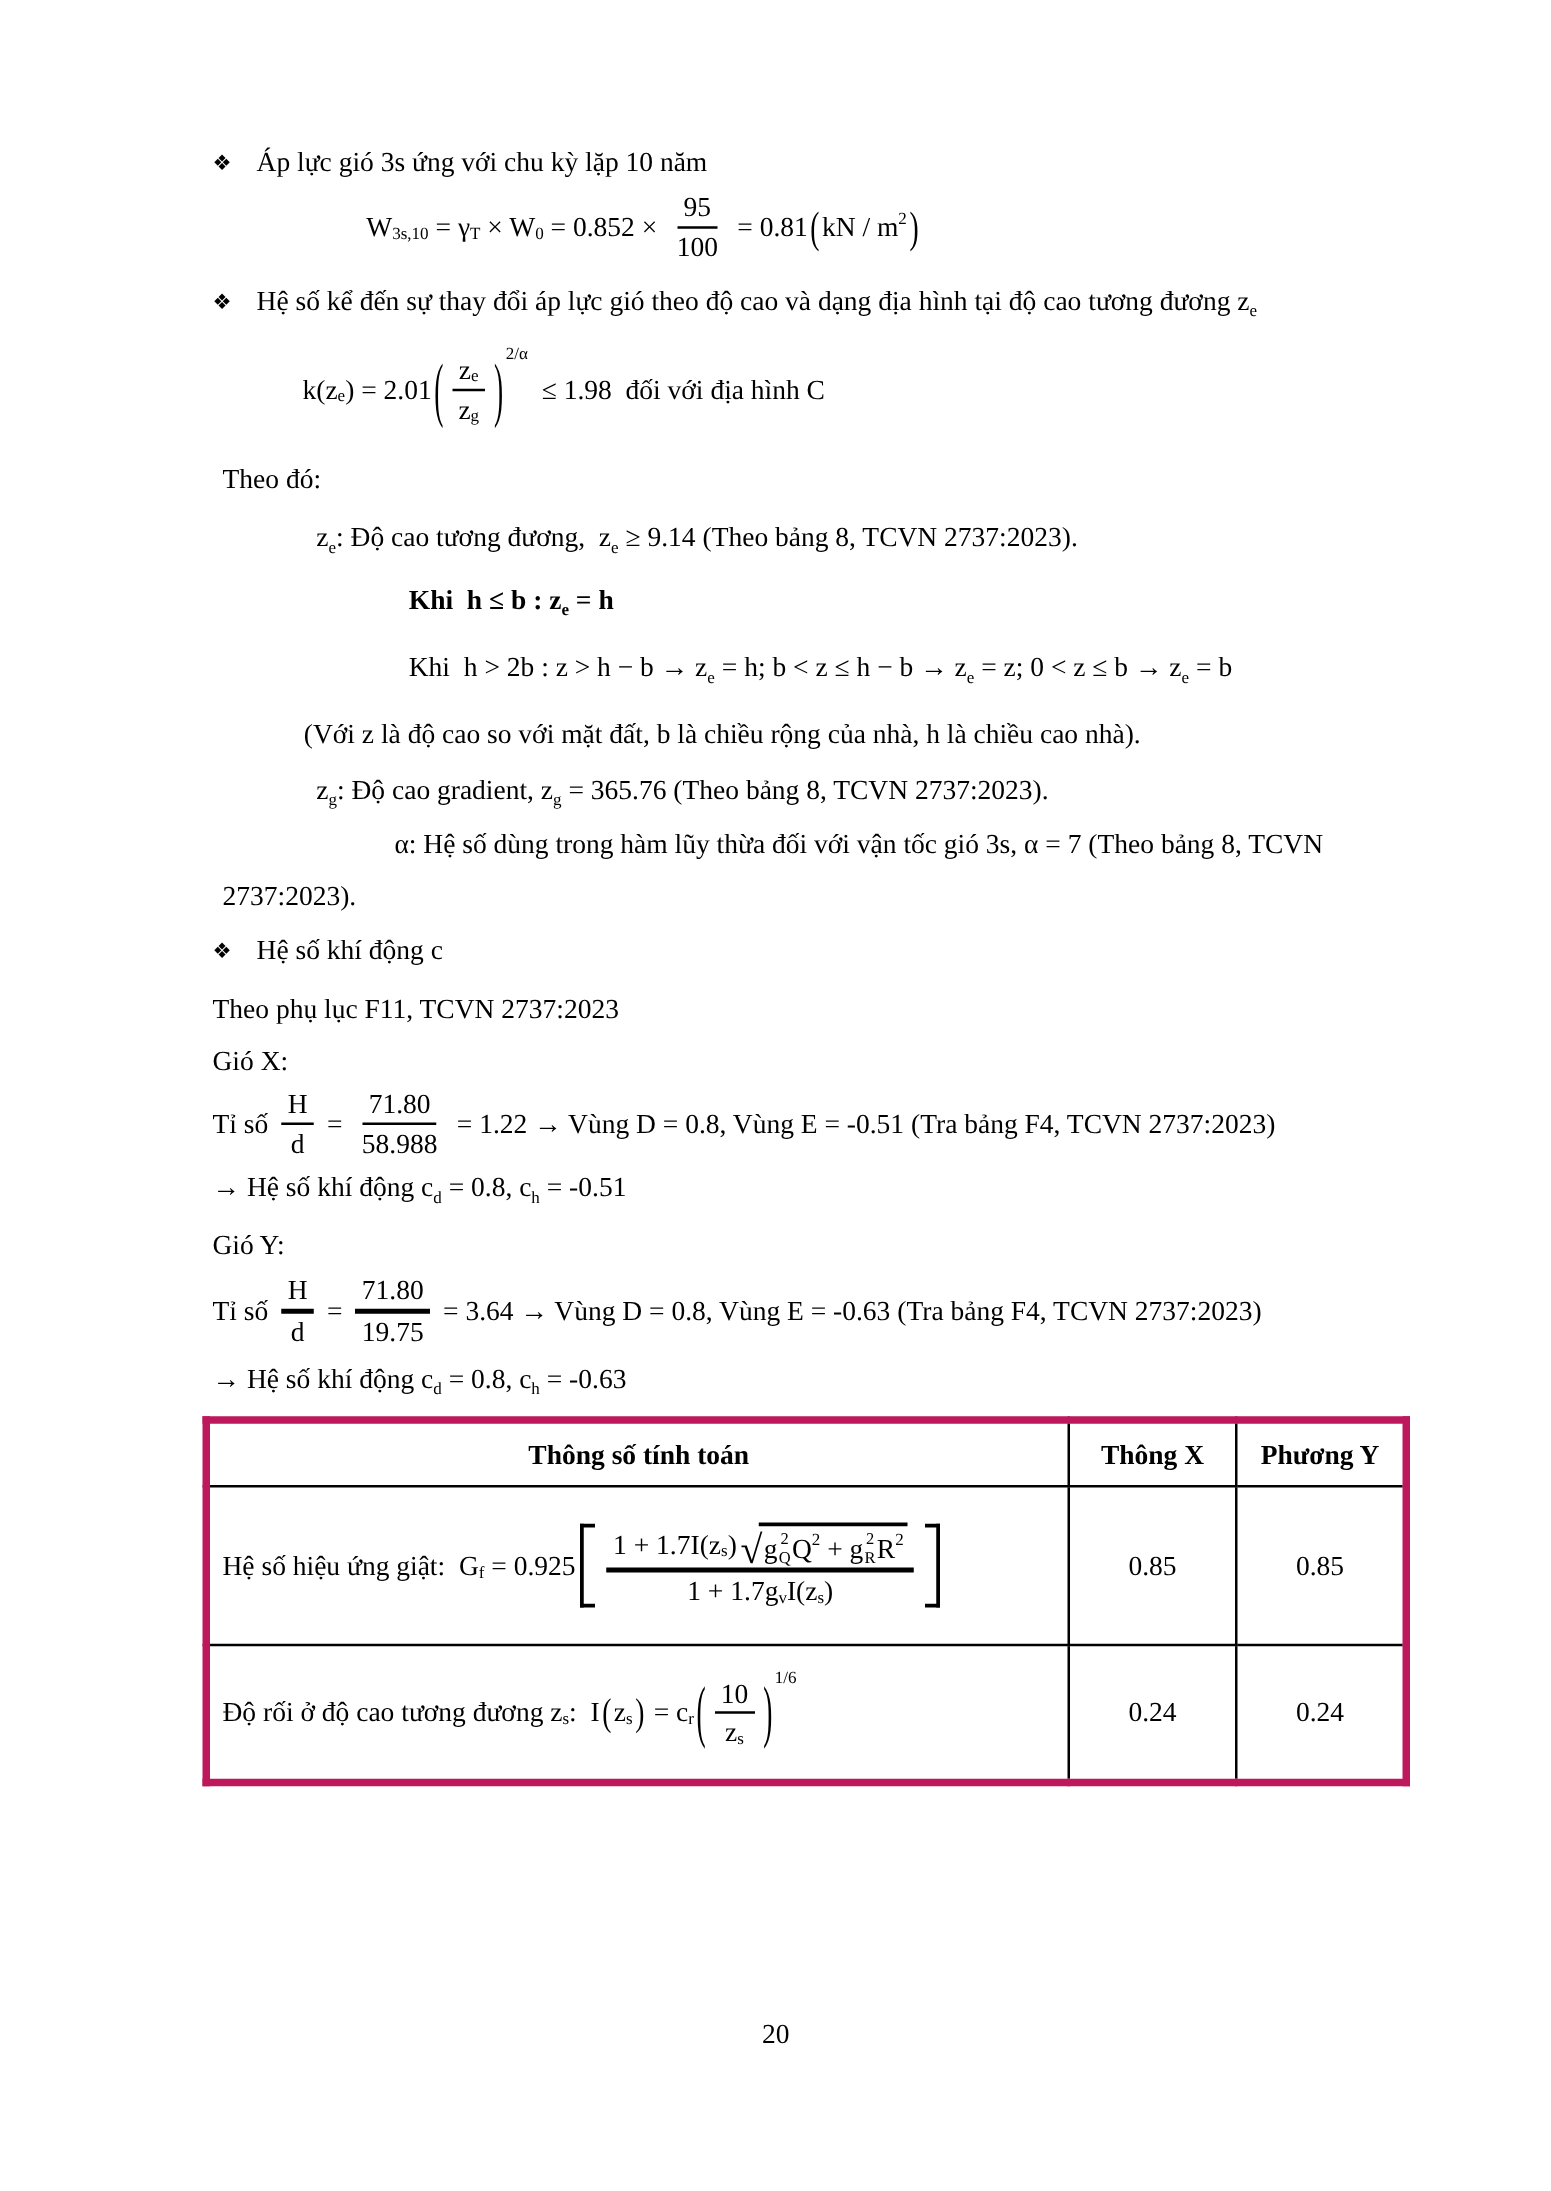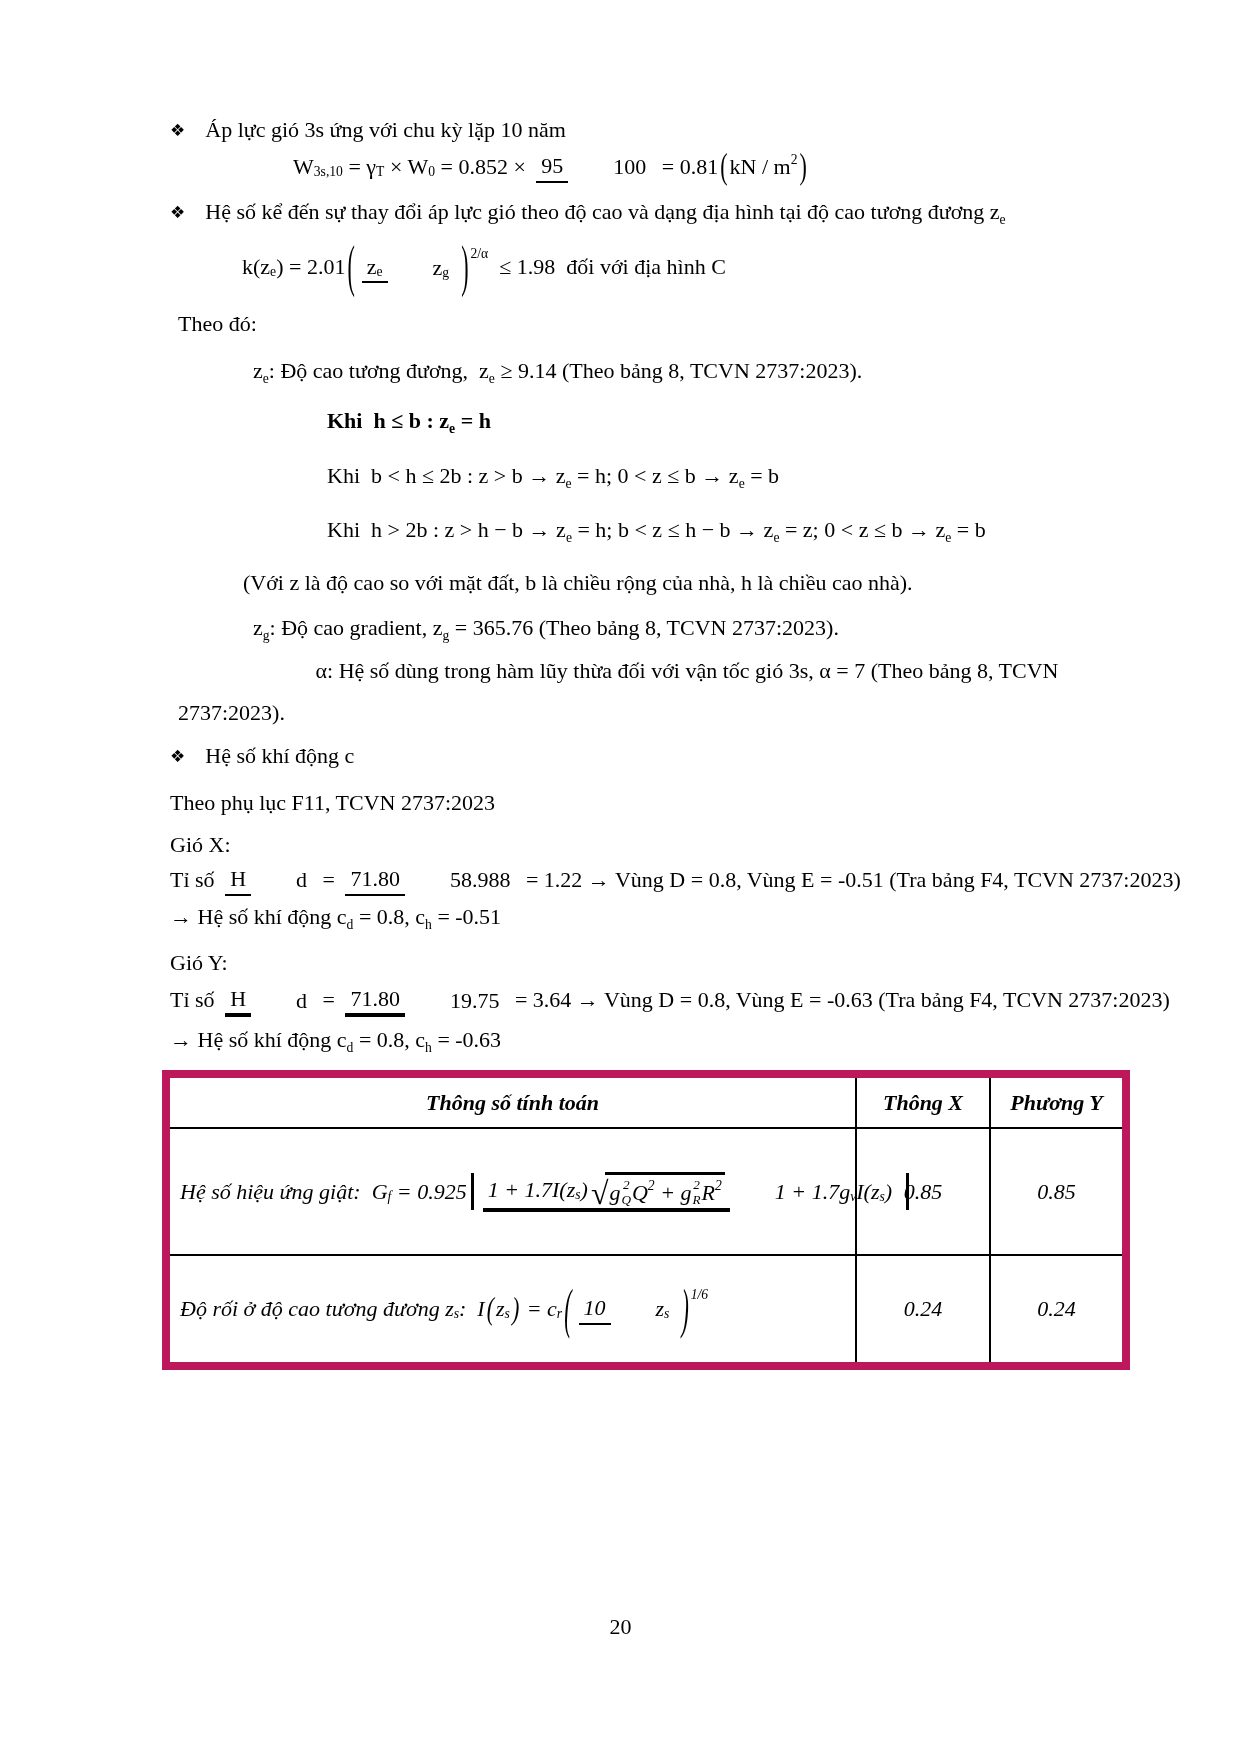--- a/index.html
+++ b/index.html
@@ -17,39 +17,39 @@
   .ind-paren{margin-left:73px;}
   .ind-khi{margin-left:157px;}
   
   .math-flex{display:flex;align-items:center;white-space:pre;}
   .math-inline{white-space:nowrap;}
   .m-txt{white-space:pre;}
   .m-sub{font-size:0.62em;display:inline-block;transform:translateY(0.38em);}
   .m-sup{font-size:0.62em;display:inline-block;transform:translateY(-0.5em);}
   .m-hsup{font-size:0.62em;display:inline-block;}
   .math-flex > .m-hsup{align-self:flex-start;margin-top:-6px;}
-  .m-frac{display:inline-flex;flex-direction:row;align-items:center;margin:0 5px;line-height:1.25;vertical-align:middle;gap:40px;}
+  .m-frac{display:inline-flex;flex-direction:column;align-items:center;margin:0 5px;line-height:1.25;vertical-align:middle;}
   .m-num,.m-den{display:flex;align-items:center;justify-content:center;padding:1px 5px;white-space:pre;}
   .m-num{border-bottom:2px solid #000;}
   .m-num-b{border-bottom-width:4px;}
   .m-big{display:inline-block;transform-origin:50% 50%;line-height:1;margin:0 2px;font-weight:400;}
   .m-brk{align-self:stretch;width:9px;border:3px solid #000;margin:2px 4px;display:inline-block;}
   .m-brk-l{border-right:none;}
   .m-brk-r{border-left:none;}
   .m-sqrt{display:inline-flex;align-items:stretch;margin-left:3px;}
   .m-rad{align-self:flex-end;font-size:1.45em;line-height:0.85;margin-right:-3px;}
   .m-sqrt-body{display:inline-flex;align-items:center;border-top:3px solid #000;padding:3px 3px 0 4px;white-space:pre;}
   .m-ss{display:inline-flex;flex-direction:column;align-items:center;font-size:0.6em;line-height:1.1;margin:0 1px;}
   
   .f-w{margin:6px 0 0 123px;}
   .f-k{margin:8px 0 0 72px;padding:14px 0;}
   .f-tiso{margin-top:4px;}
   
   .caption{font-style:italic;text-align:center;width:960px;margin:14px 0 0 -8px;line-height:30px;}
-  table.tbl{width:960px;margin:12px 2px 0 -8px;border-collapse:collapse;table-layout:fixed;border:8px solid #be185d;font-style:italic;}
+  table.tbl{width:960px;margin:12px 2px 0 -8px;border-collapse:collapse;table-layout:fixed;border:6px solid #be185d;}
   table.tbl th,table.tbl td{border:2px solid #000;vertical-align:middle;}
   table.tbl th{height:47px;text-align:center;font-weight:bold;}
   tr.r1 td{height:117px;}
   tr.r2 td{height:98px;}
   td.lbl{padding:4px 6px 4px 10px;}
   td.val{text-align:center;}
   .page-number{position:absolute;top:1612px;left:0;width:1241px;text-align:center;line-height:30px;}
 </style>
 </head>
 <body>
@@ -69,21 +69,20 @@
   </div>
 
   <div class="math-flex f-k"><span class="m-txt">k(z</span><span class="m-sub">e</span><span class="m-txt">) = 2.01</span><span class="m-big" style="transform: scaleY(2.6);">(</span><span class="m-frac"><span class="m-num"><span class="m-txt">z</span><span class="m-sub">e</span></span><span class="m-den"><span class="m-txt">z</span><span class="m-sub">g</span></span></span><span class="m-big" style="transform: scaleY(2.6);">)</span><span class="m-hsup">2/α</span><span class="m-txt">  ≤ 1.98  đối với địa hình C</span></div>
 
   <div class="line ind-sm" style="margin-top:12px;">Theo đó:</div>
 
   <div class="line ind-1 math-inline" style="margin-top:17px;"><span class="m-txt">z</span><span class="m-sub">e</span><span class="m-txt">: Độ cao tương đương,  z</span><span class="m-sub">e</span><span class="m-txt"> ≥ 9.14 (Theo bảng 8, TCVN 2737:2023).</span></div>
 
 
   <div class="line ind-khi math-inline" style="margin-top:17px;font-weight:bold;"><span class="m-txt">Khi  h ≤ b : z</span><span class="m-sub">e</span><span class="m-txt"> = h</span></div>
-  <div class="line ind-khi math-inline" style="margin-top:22px;"><span class="m-txt">Khi  b &lt; h ≤ 2b : z &gt; b → z</span><span class="m-sub">e</span><span class="m-txt"> = h; 0 &lt; z ≤ b → z</span><span class="m-sub">e</span><span class="m-txt"> = b</span></div>
   <div class="line ind-khi math-inline" style="margin-top:21px;"><span class="m-txt">Khi  h &gt; 2b : z &gt; h − b → z</span><span class="m-sub">e</span><span class="m-txt"> = h; b &lt; z ≤ h − b → z</span><span class="m-sub">e</span><span class="m-txt"> = z; 0 &lt; z ≤ b → z</span><span class="m-sub">e</span><span class="m-txt"> = b</span></div>
 
   <div class="line ind-paren" style="margin-top:20px;">(Với z là độ cao so với mặt đất, b là chiều rộng của nhà, h là chiều cao nhà).</div>
 
   <div class="line ind-1 math-inline" style="margin-top:15px;"><span class="m-txt">z</span><span class="m-sub">g</span><span class="m-txt">: Độ cao gradient, z</span><span class="m-sub">g</span><span class="m-txt"> = 365.76 (Theo bảng 8, TCVN 2737:2023).</span></div>
 
   <div class="line ind-1" style="margin-top:10px;text-align:center;">α: Hệ số dùng trong hàm lũy thừa đối với vận tốc gió 3s, α = 7 (Theo bảng 8, TCVN</div>
   <div class="line ind-sm" style="margin-top:12px;">2737:2023).</div>
 
   <div class="bullet" style="margin-top:13px;">

